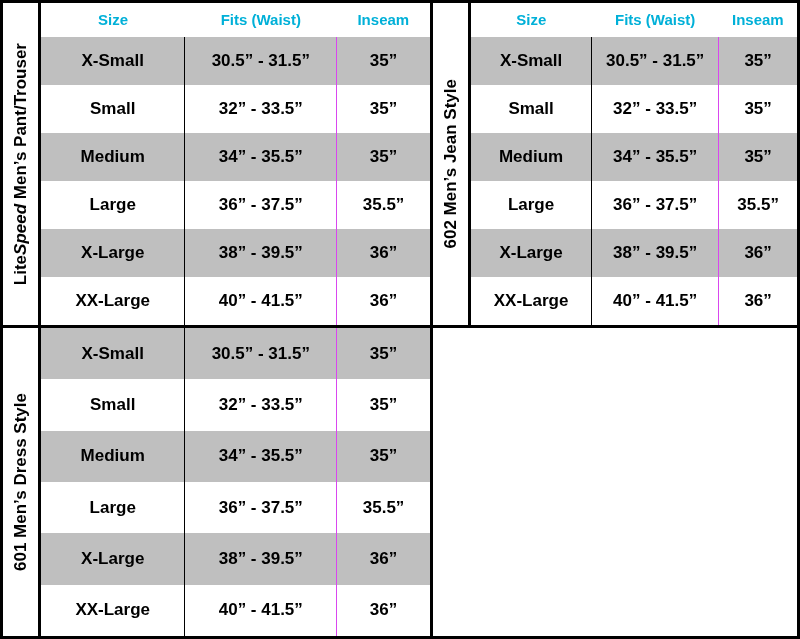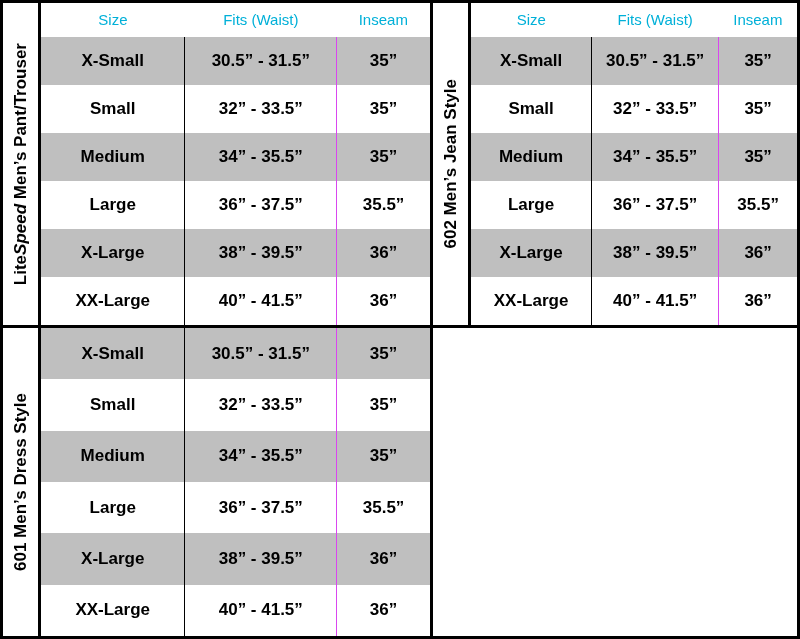--- a/index.html
+++ b/index.html
@@ -62,21 +62,21 @@
     table-layout: fixed;
     width: 100%;
     height: 100%;
   }
   table.sizes col.c-size { width: 37%; }
   table.sizes col.c-fits { width: 39%; }
   table.sizes col.c-inseam { width: 24%; }
 
   table.sizes th {
     color: #00b0d8;
-    font-weight: normal;
+    font-weight: bold;
     font-size: 15px;
     background: #ffffff;
     border: none;
     padding: 3px 0 5px 0;
     text-align: center;
     height: 26px;
   }
   table.sizes th.th-size { color: #00b0d8; }
   table.sizes td {
     font-weight: bold;

